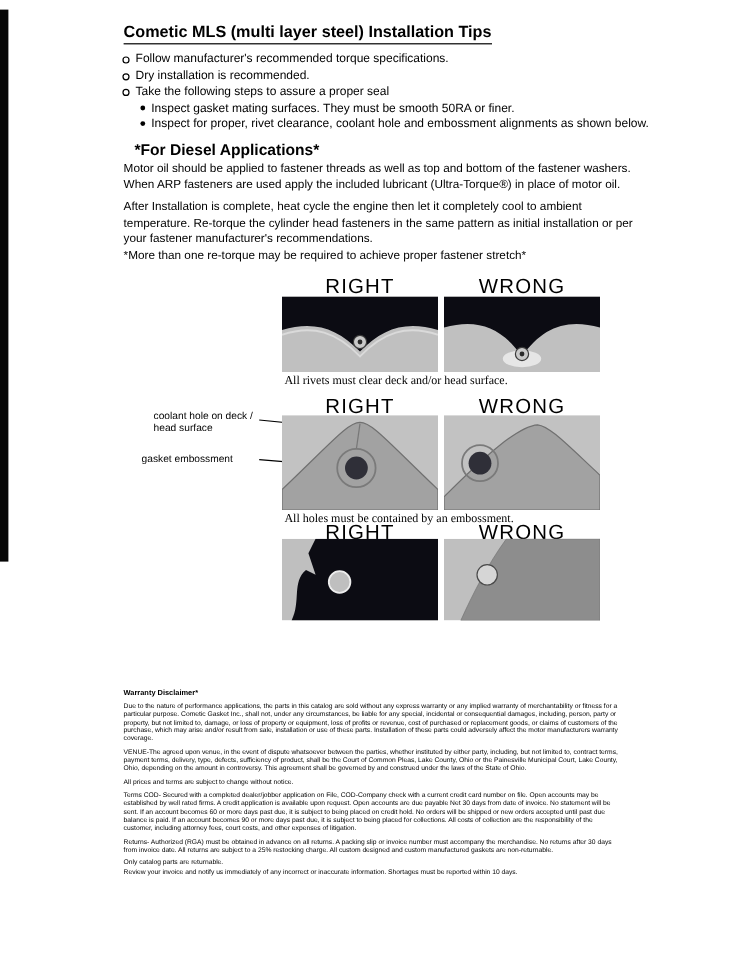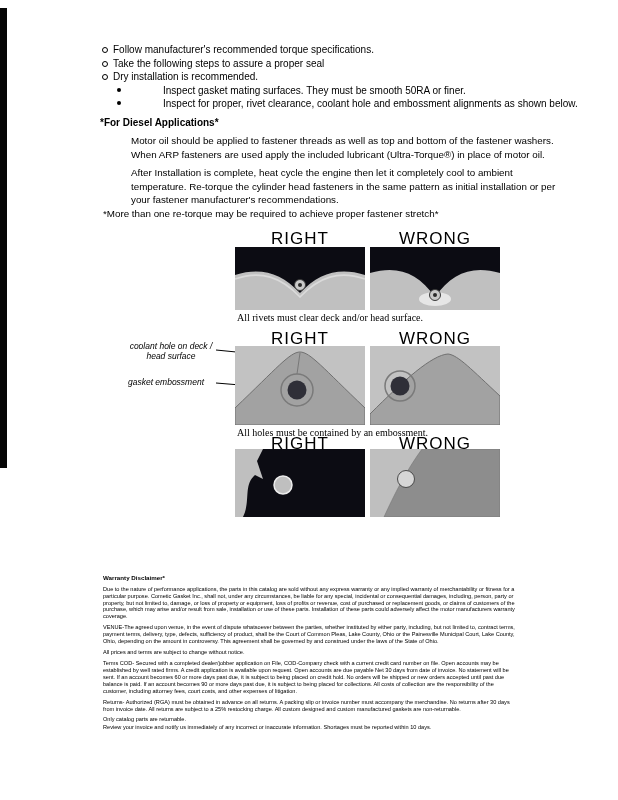--- a/index.html
+++ b/index.html
@@ -6,56 +6,57 @@
   .page{position:relative;width:618px;height:800px;background:#ffffff;
         font-family:"Liberation Sans",sans-serif;color:#000;overflow:hidden;}
   .abs{position:absolute;}
   .leftbar{left:0;top:8px;width:7px;height:460px;background:#060606;}
   .title{left:103px;top:19px;font-size:13.5px;font-weight:bold;
          border-bottom:1.5px solid #000;padding-bottom:2px;}
   .tips{left:102px;top:44px;width:496px;font-size:10px;}
   .tip{display:flex;align-items:flex-start;margin-bottom:2.6px;}
   .ob{flex:0 0 auto;width:4px;height:4px;border:1px solid #000;border-radius:50%;margin:3px 5px 0 0;}
   .fb{flex:0 0 auto;width:4px;height:4px;background:#000;border-radius:50%;margin:3px 5px 0 0;}
-  .sub{margin-left:15px;gap:37px;}
-  .h2{left:100px;top:117px;font-size:10px;font-weight:bold;}
-  .para{left:103px;width:438px;font-size:9.8px;line-height:1.38;margin-left:28px;}
+  .sub{margin-left:15px;}
+  .h2{left:112px;top:117px;font-size:13px;font-weight:bold;}
+  .para{left:103px;width:438px;font-size:9.8px;line-height:1.38;}
   .p1{top:134px;}
   .p2{top:166px;}
   .note{left:103px;top:208px;width:438px;font-size:9.8px;}
   .dlabel{width:130px;text-align:center;font-size:17px;letter-spacing:1px;}
   .cap{font-size:10px;font-family:Liberation Serif, serif;}
   .cap3{width:300px;line-height:1.3;}
-  .callout{font-size:8.5px;line-height:1.18;text-align:center;font-style:italic;}
+  .callout{font-size:8.5px;line-height:1.18;text-align:left;}
   .legal{left:103px;top:574px;width:412px;font-size:5.6px;line-height:1.24;}
   .legal h4{font-size:6.2px;margin:0 0 4px 0;}
   .legal p{margin:0 0 4px 0;}
   .footer{left:386px;top:756px;font-size:12.5px;letter-spacing:0.3px;margin-top:43px;}
   svg{display:block;}
 </style>
 </head>
 <body>
 
 <div class="page">
 
   <div class="abs leftbar"></div>
 
+  <div class="abs title">Cometic MLS (multi layer steel) Installation Tips</div>
 
   <div class="abs tips">
     <div class="tip">
       <span class="ob"></span>
       <span>Follow manufacturer's recommended torque specifications.</span>
     </div>
     <div class="tip">
       <span class="ob"></span>
-      <span>Take the following steps to assure a proper seal</span>
+      <span>Dry installation is recommended.</span>
     </div>
     <div class="tip">
       <span class="ob"></span>
-      <span>Dry installation is recommended.</span>
+      <span>Take the following steps to assure a proper seal</span>
     </div>
     <div class="tip sub">
       <span class="fb"></span>
       <span>Inspect gasket mating surfaces.  They must be smooth 50RA or finer.</span>
     </div>
     <div class="tip sub">
       <span class="fb"></span>
       <span>Inspect for proper, rivet clearance, coolant hole and embossment alignments as shown below.</span>
     </div>
   </div>

